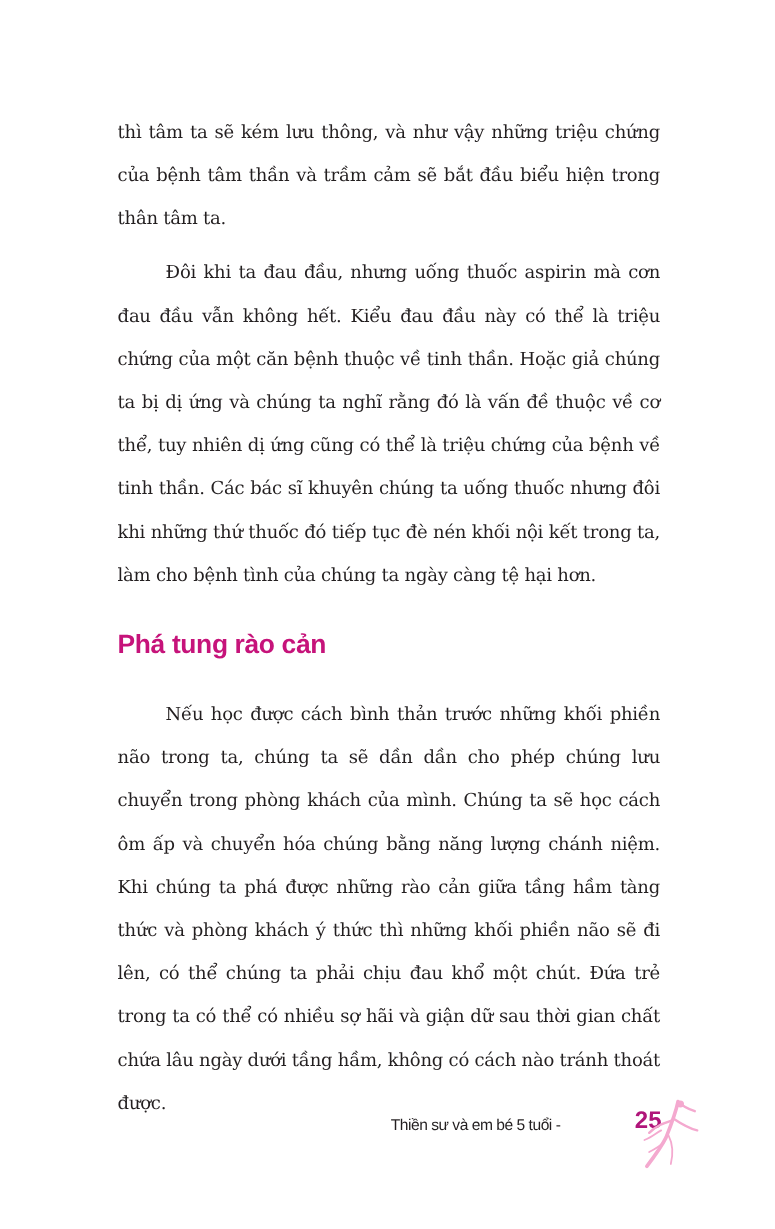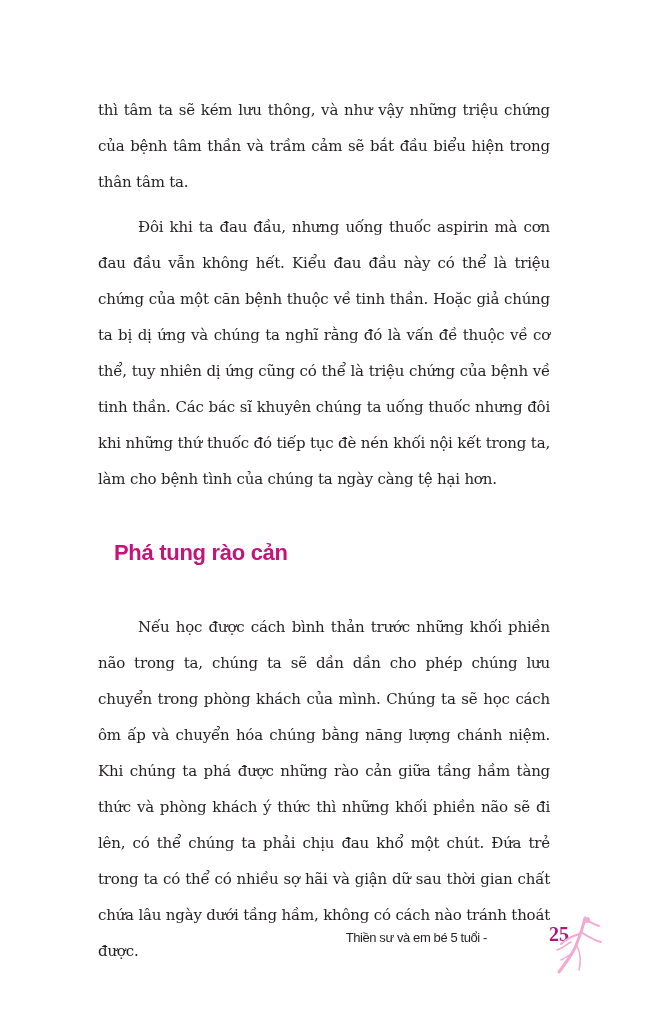--- a/index.html
+++ b/index.html
@@ -13,34 +13,34 @@
     }
     .para {
       font-size: 15px; line-height: 36px; text-align: justify; margin: 0;
       letter-spacing: -0.2px;
     }
     .para.indent { text-indent: 40px; }
     .gap { height: 9px; }
     .gap-large { height: 22px; }
     .heading {
       font-family: "Liberation Sans", "DejaVu Sans", sans-serif;
-      font-weight: bold; font-size: 22px; color: #c6137a; margin: 16px;
+      font-weight: bold; font-size: 22px; color: #c6137a; margin: 0;
       line-height: 36px; letter-spacing: -0.3px;
     }
     .footer {
-      position: absolute; left: 0; top: 918px; width: 596px; height: 60px; margin-left: 20px;
+      position: absolute; left: 0; top: 918px; width: 596px; height: 60px;
     }
     .footer-title {
       position: absolute; right: 129px; top: 12px;
       font-family: "Liberation Sans", "DejaVu Sans", sans-serif;
       font-size: 13px; color: #231f20; letter-spacing: -0.4px;
     }
     .footer-num {
       position: absolute; left: 529px; top: 5px;
-      font-family: Liberation Serif, serif;
+      font-family: Liberation Sans, sans-serif;
       font-weight: bold; font-size: 20px; color: #b0157a;
     }
     .ornament { position: absolute; left: 535px; top: -4px; width: 50px; height: 62px; }
   </style>
 </head>
 <body>
 
 <div class="page">
   <p class="para">thì tâm ta sẽ kém lưu thông, và như vậy những triệu chứng của bệnh tâm thần và trầm cảm sẽ bắt đầu biểu hiện trong thân tâm ta.</p>
   <div class="gap"></div>

